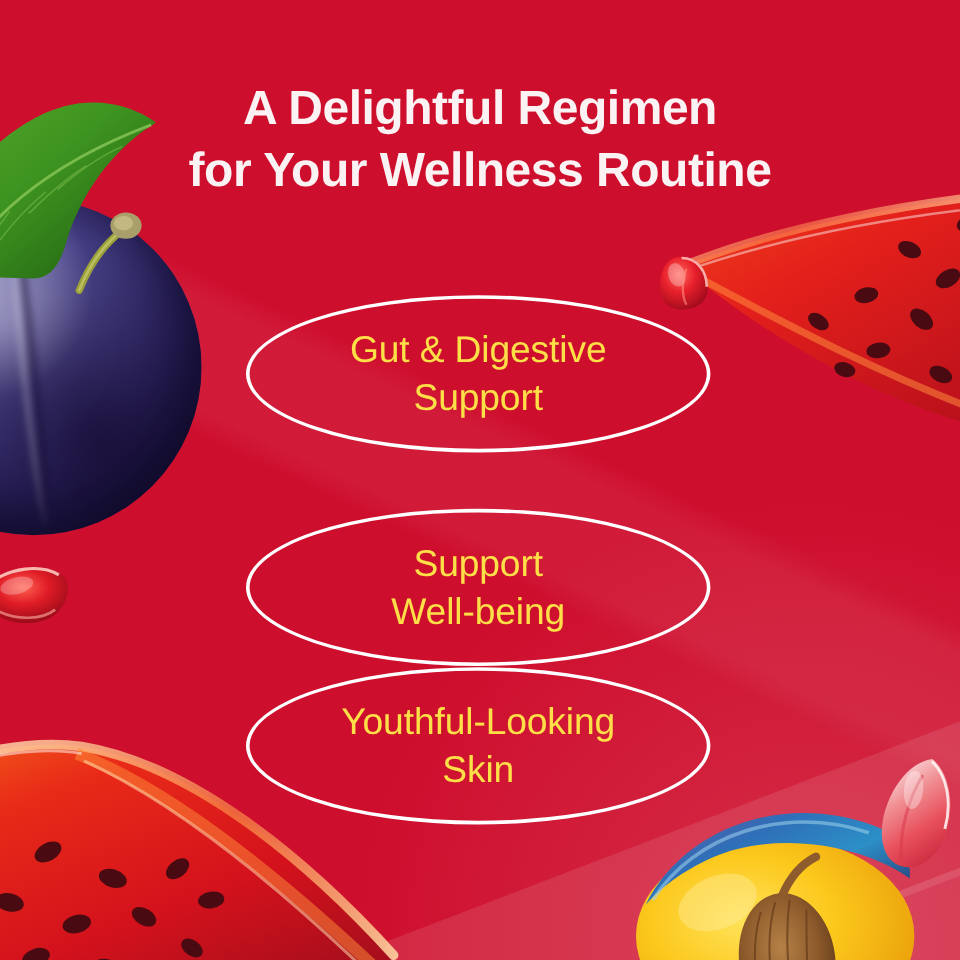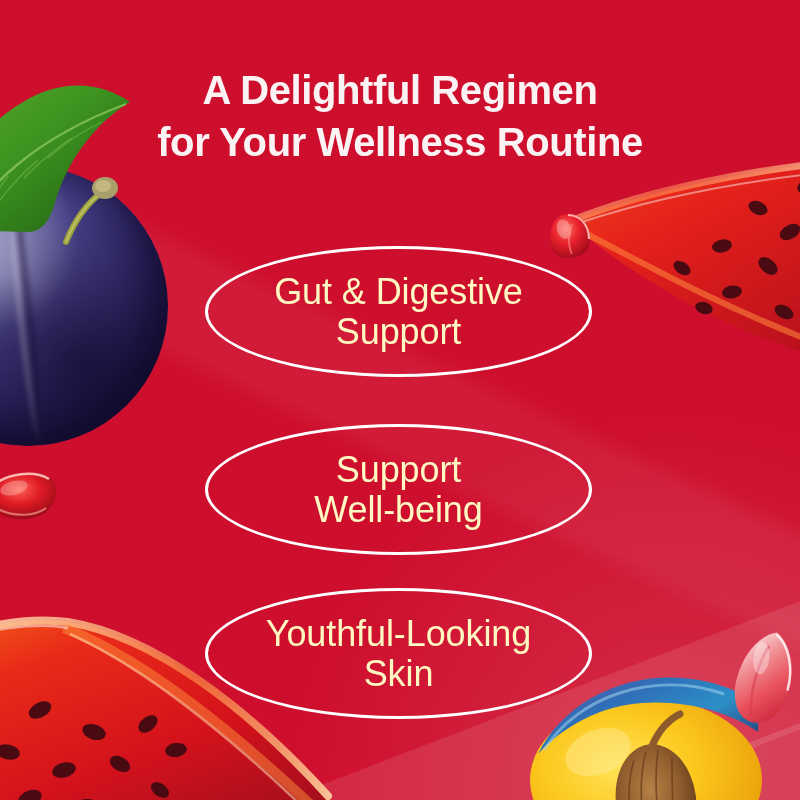--- a/index.html
+++ b/index.html
@@ -97,32 +97,32 @@
     height: 131px;
     border: 3px solid #FFFFFF;
     border-radius: 50% / 50%;
     box-sizing: border-box;
     display: flex;
     align-items: center;
     justify-content: center;
     z-index: 35;
   }
   .badge-label {
-    color: #fef9c3;
-    font-size: 36px;
+    color: #fde047;
+    font-size: 31px;
     font-weight: 400;
     line-height: 40px;
     text-align: center;
     white-space: pre-line;
     letter-spacing: -0.1px;
     padding: 0 22px;
   }
   .badge.b0 { top: 246px; }
   .badge.b1 { top: 424px; }
-  .badge.b2 { top: 588px; }
+  .badge.b2 { top: 556px; }
 
   
   .deco { position: absolute; pointer-events: none; }
 
   
   .plum-tl { left: -112px; top: 166px; width: 280px; height: 280px; z-index: 20; }
   .plum-tl .body {
     position: absolute; inset: 0;
     border-radius: 50%;
     background:

